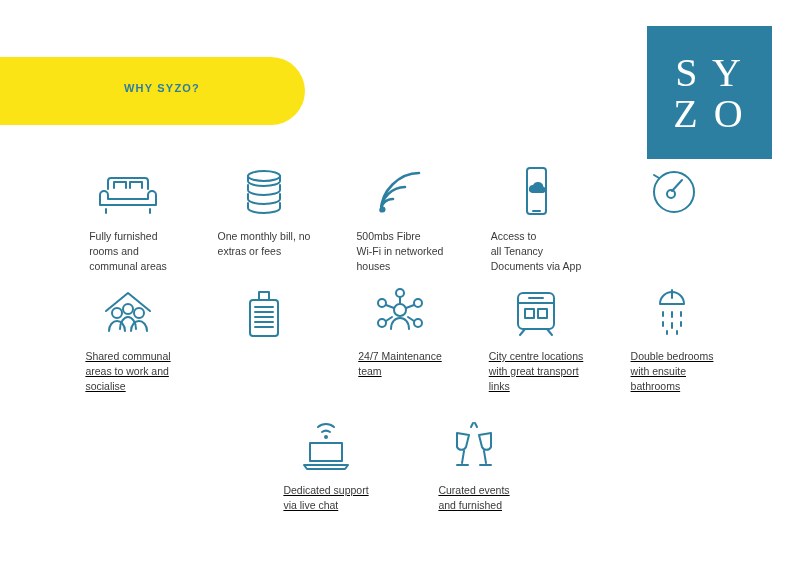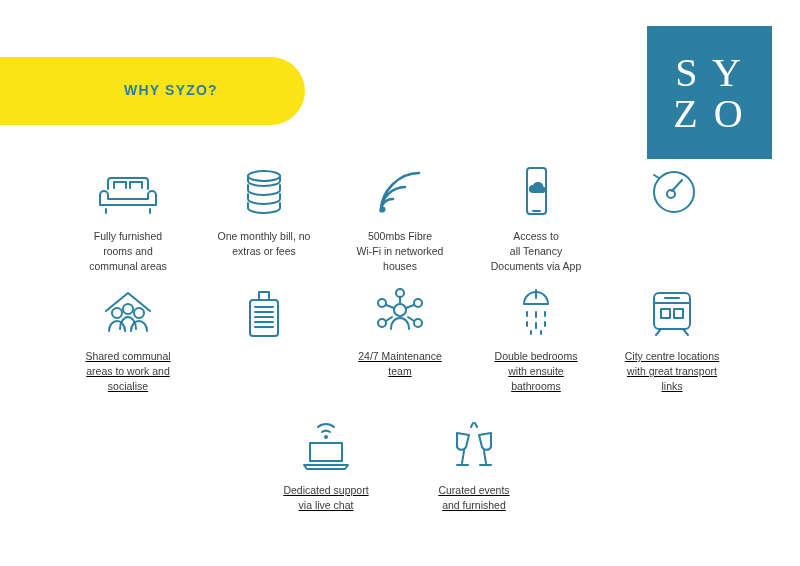--- a/index.html
+++ b/index.html
@@ -28,21 +28,21 @@
     top: 57px;
     width: 345px;
     height: 68px;
     background: #fbe416;
     border-radius: 0 34px 34px 0;
   }
   .title-text {
     position: absolute;
     left: 124px;
     top: 82px;
-    font-size: 14px;
+    font-size: 11px;
     font-weight: bold;
     letter-spacing: 1.2px;
     color: #2a7ea3;
   }
 
   .logo-box {
     position: absolute;
     right: 28px;
     top: 26px;
     width: 125px;
@@ -77,21 +77,20 @@
   }
   .row-1, .row-2 { padding: 0 60px; }
   .row-3 { padding: 0 60px; }
 
   .cell {
     width: 134px;
     margin: 0 4px;
     display: flex;
     flex-direction: column;
     align-items: center;
-    text-align: center;
   }
   .row-1 .cell { height: 120px; }
   .row-2 .cell { height: 130px; text-decoration: underline; }
 
   .icon {
     height: 58px;
     display: flex;
     align-items: center;
     justify-content: center;
     margin-bottom: 8px;
@@ -247,55 +246,55 @@
             <path d="M13 34 l6 -4"></path>
               <path d="M41 34 l-6 -4"></path>
           </svg>
         </div>
         <div class="caption">24/7 Maintenance
 team</div>
       </div>
 
       <div class="cell">
         <div class="icon">
+          <svg width="46" height="50" viewBox="0 0 46 50" fill="none" stroke="#2c7fa0" stroke-width="2" stroke-linecap="round" stroke-linejoin="round">
+            <path d="M10 6 h26 a5 5 0 0 1 5 5 v26 a5 5 0 0 1 -5 5 h-26 a5 5 0 0 1 -5 -5 v-26 a5 5 0 0 1 5 -5z"></path>
+            <path d="M5 16 h36"></path>
+            <path d="M12 22 h9 v9 h-9z"></path>
+            <path d="M25 22 h9 v9 h-9z"></path>
+            <path d="M12 42 l-5 6"></path>
+              <path d="M34 42 l5 6"></path>
+            <path d="M16 11 h14"></path>
+          </svg>
+        </div>
+        <div class="caption">City centre locations
+with great transport
+links</div>
+      </div>
+
+      <div class="cell">
+        <div class="icon">
           <svg width="44" height="52" viewBox="0 0 44 52" fill="none" stroke="#2c7fa0" stroke-width="2" stroke-linecap="round" stroke-linejoin="round">
             <path d="M22 4 v8"></path>
             <path d="M10 18 a12 12 0 0 1 24 0 z"></path>
             <path d="M13 26 v4"></path>
               <path d="M22 26 v5"></path>
               <path d="M31 26 v4"></path>
             <path d="M13 36 v4"></path>
               <path d="M22 37 v5"></path>
               <path d="M31 36 v4"></path>
             <path d="M17 45 v3"></path>
               <path d="M27 45 v3"></path>
           </svg>
         </div>
         <div class="caption">Double bedrooms
 with ensuite
 bathrooms</div>
       </div>
 
-      <div class="cell">
-        <div class="icon">
-          <svg width="46" height="50" viewBox="0 0 46 50" fill="none" stroke="#2c7fa0" stroke-width="2" stroke-linecap="round" stroke-linejoin="round">
-            <path d="M10 6 h26 a5 5 0 0 1 5 5 v26 a5 5 0 0 1 -5 5 h-26 a5 5 0 0 1 -5 -5 v-26 a5 5 0 0 1 5 -5z"></path>
-            <path d="M5 16 h36"></path>
-            <path d="M12 22 h9 v9 h-9z"></path>
-            <path d="M25 22 h9 v9 h-9z"></path>
-            <path d="M12 42 l-5 6"></path>
-              <path d="M34 42 l5 6"></path>
-            <path d="M16 11 h14"></path>
-          </svg>
-        </div>
-        <div class="caption">City centre locations
-with great transport
-links</div>
-      </div>
-
     </div>
 
     <div class="row row-3">
 
       <div class="cell">
         <div class="icon">
           <svg width="60" height="54" viewBox="0 0 60 54" fill="none" stroke="#2c7fa0" stroke-width="2" stroke-linecap="round" stroke-linejoin="round">
             <path d="M22 8 a12 12 0 0 1 16 0"></path>
             <path d="M26 13 a7 7 0 0 1 8 0"></path>
             <circle cx="30" cy="18" r="2" fill="#2c7fa0" stroke="none"></circle>

